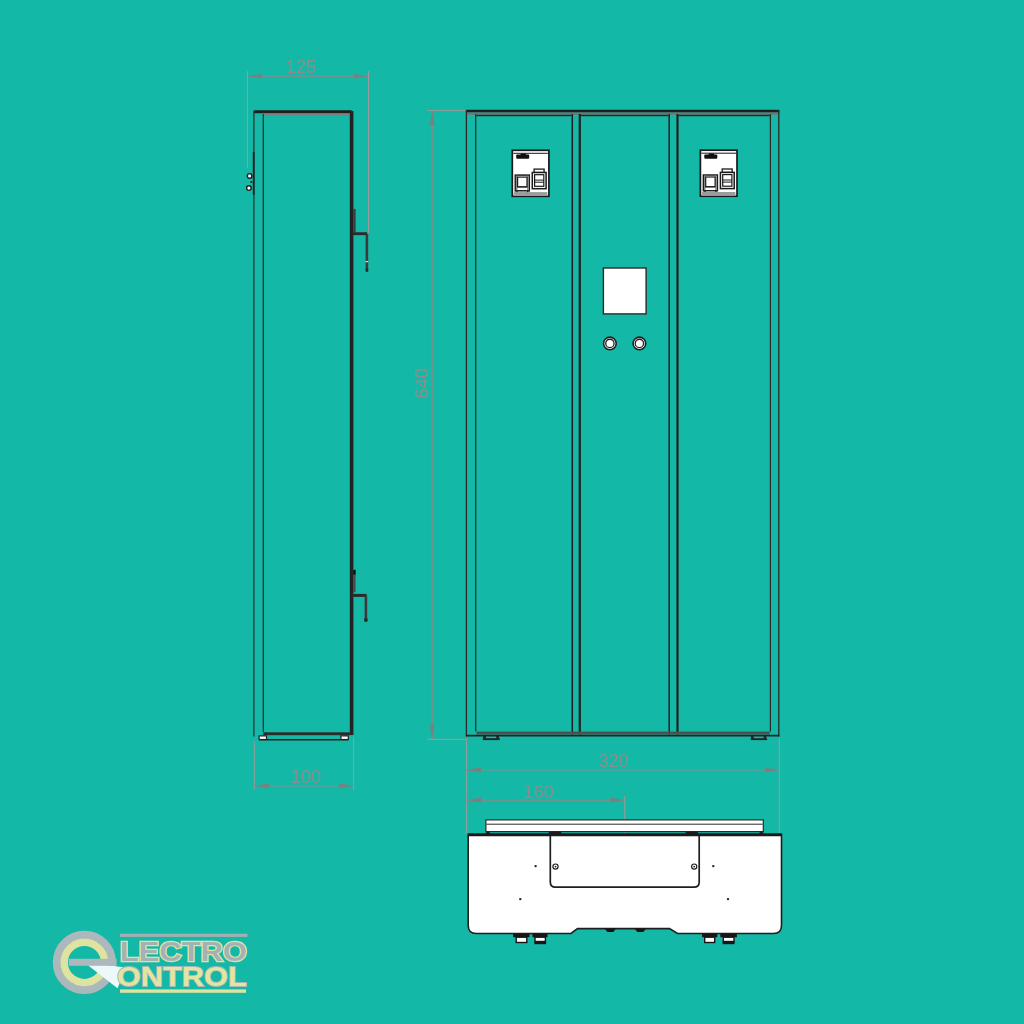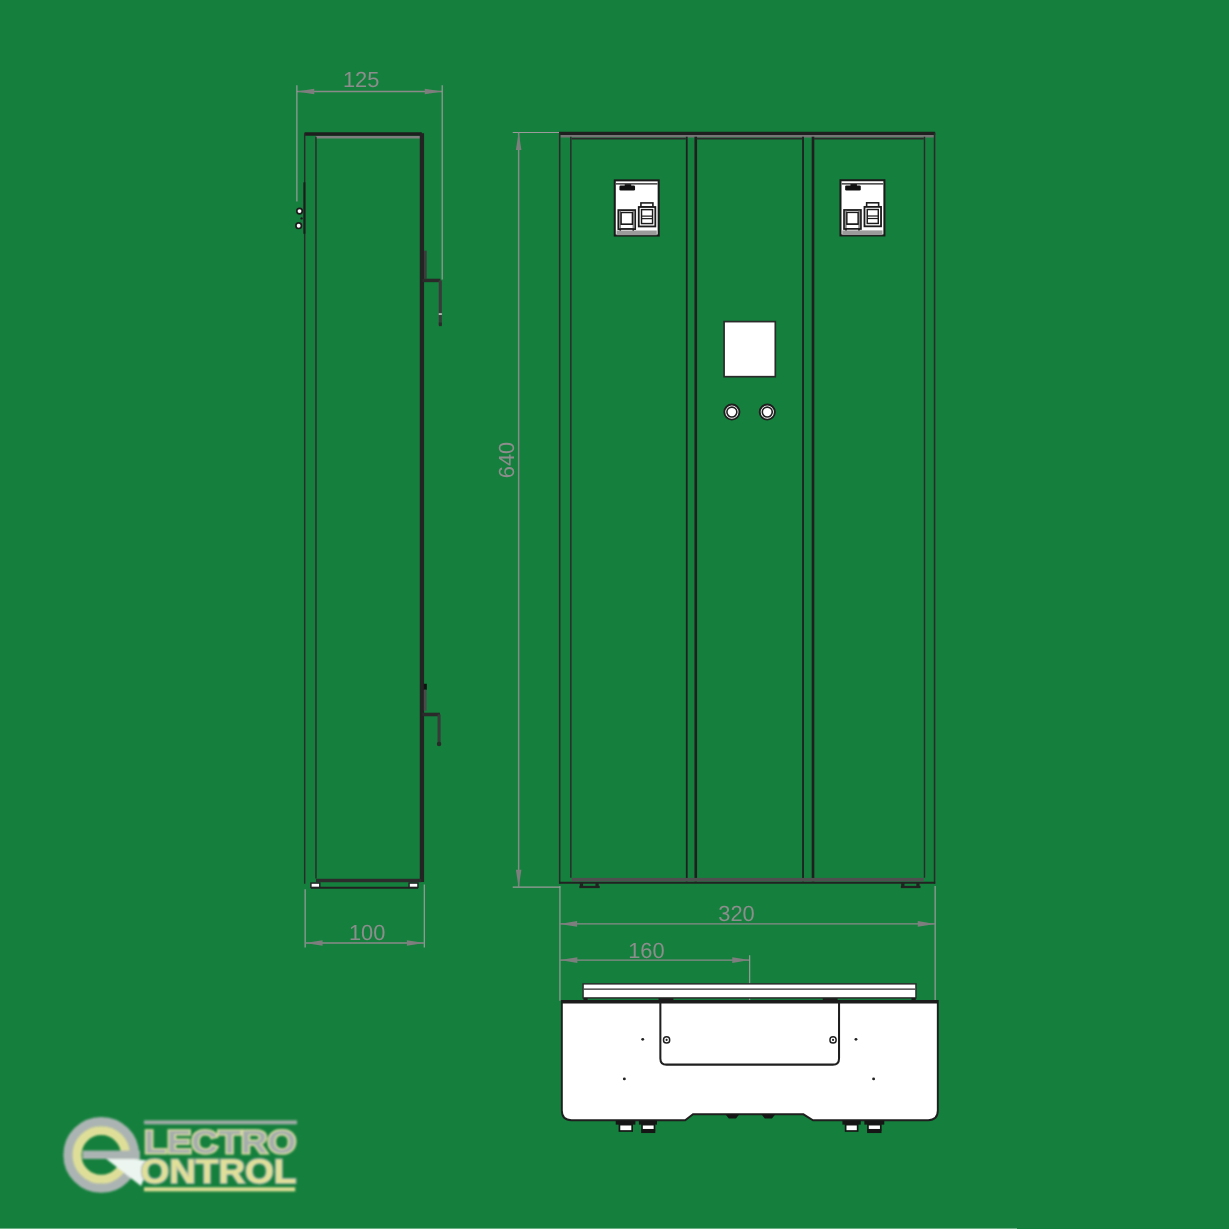--- a/index.html
+++ b/index.html
@@ -1,16 +1,16 @@
 <!DOCTYPE html>
 <html><head>
 <meta charset="utf-8">
 <style>
 html,body{margin:0;padding:0;background:#ffffff;}
-.page{width:1024px;height:1024px;position:relative;background:#15803d;overflow:hidden;}
+.page{width:1024px;height:1024px;position:relative;background:#14b8a6;overflow:hidden;}
 svg{display:block;}
 text{font-family:"Liberation Sans",sans-serif;}
 </style>
 </head>
 <body>
 <div class="page">
 <svg width="1024" height="1024" viewBox="0 0 1024 1024" fill="none">
 <defs>
 <g id="arrR">
           <polygon points="0,0 -14.5,-2.3 -14.5,2.3" fill="#7e7e7e"></polygon>

